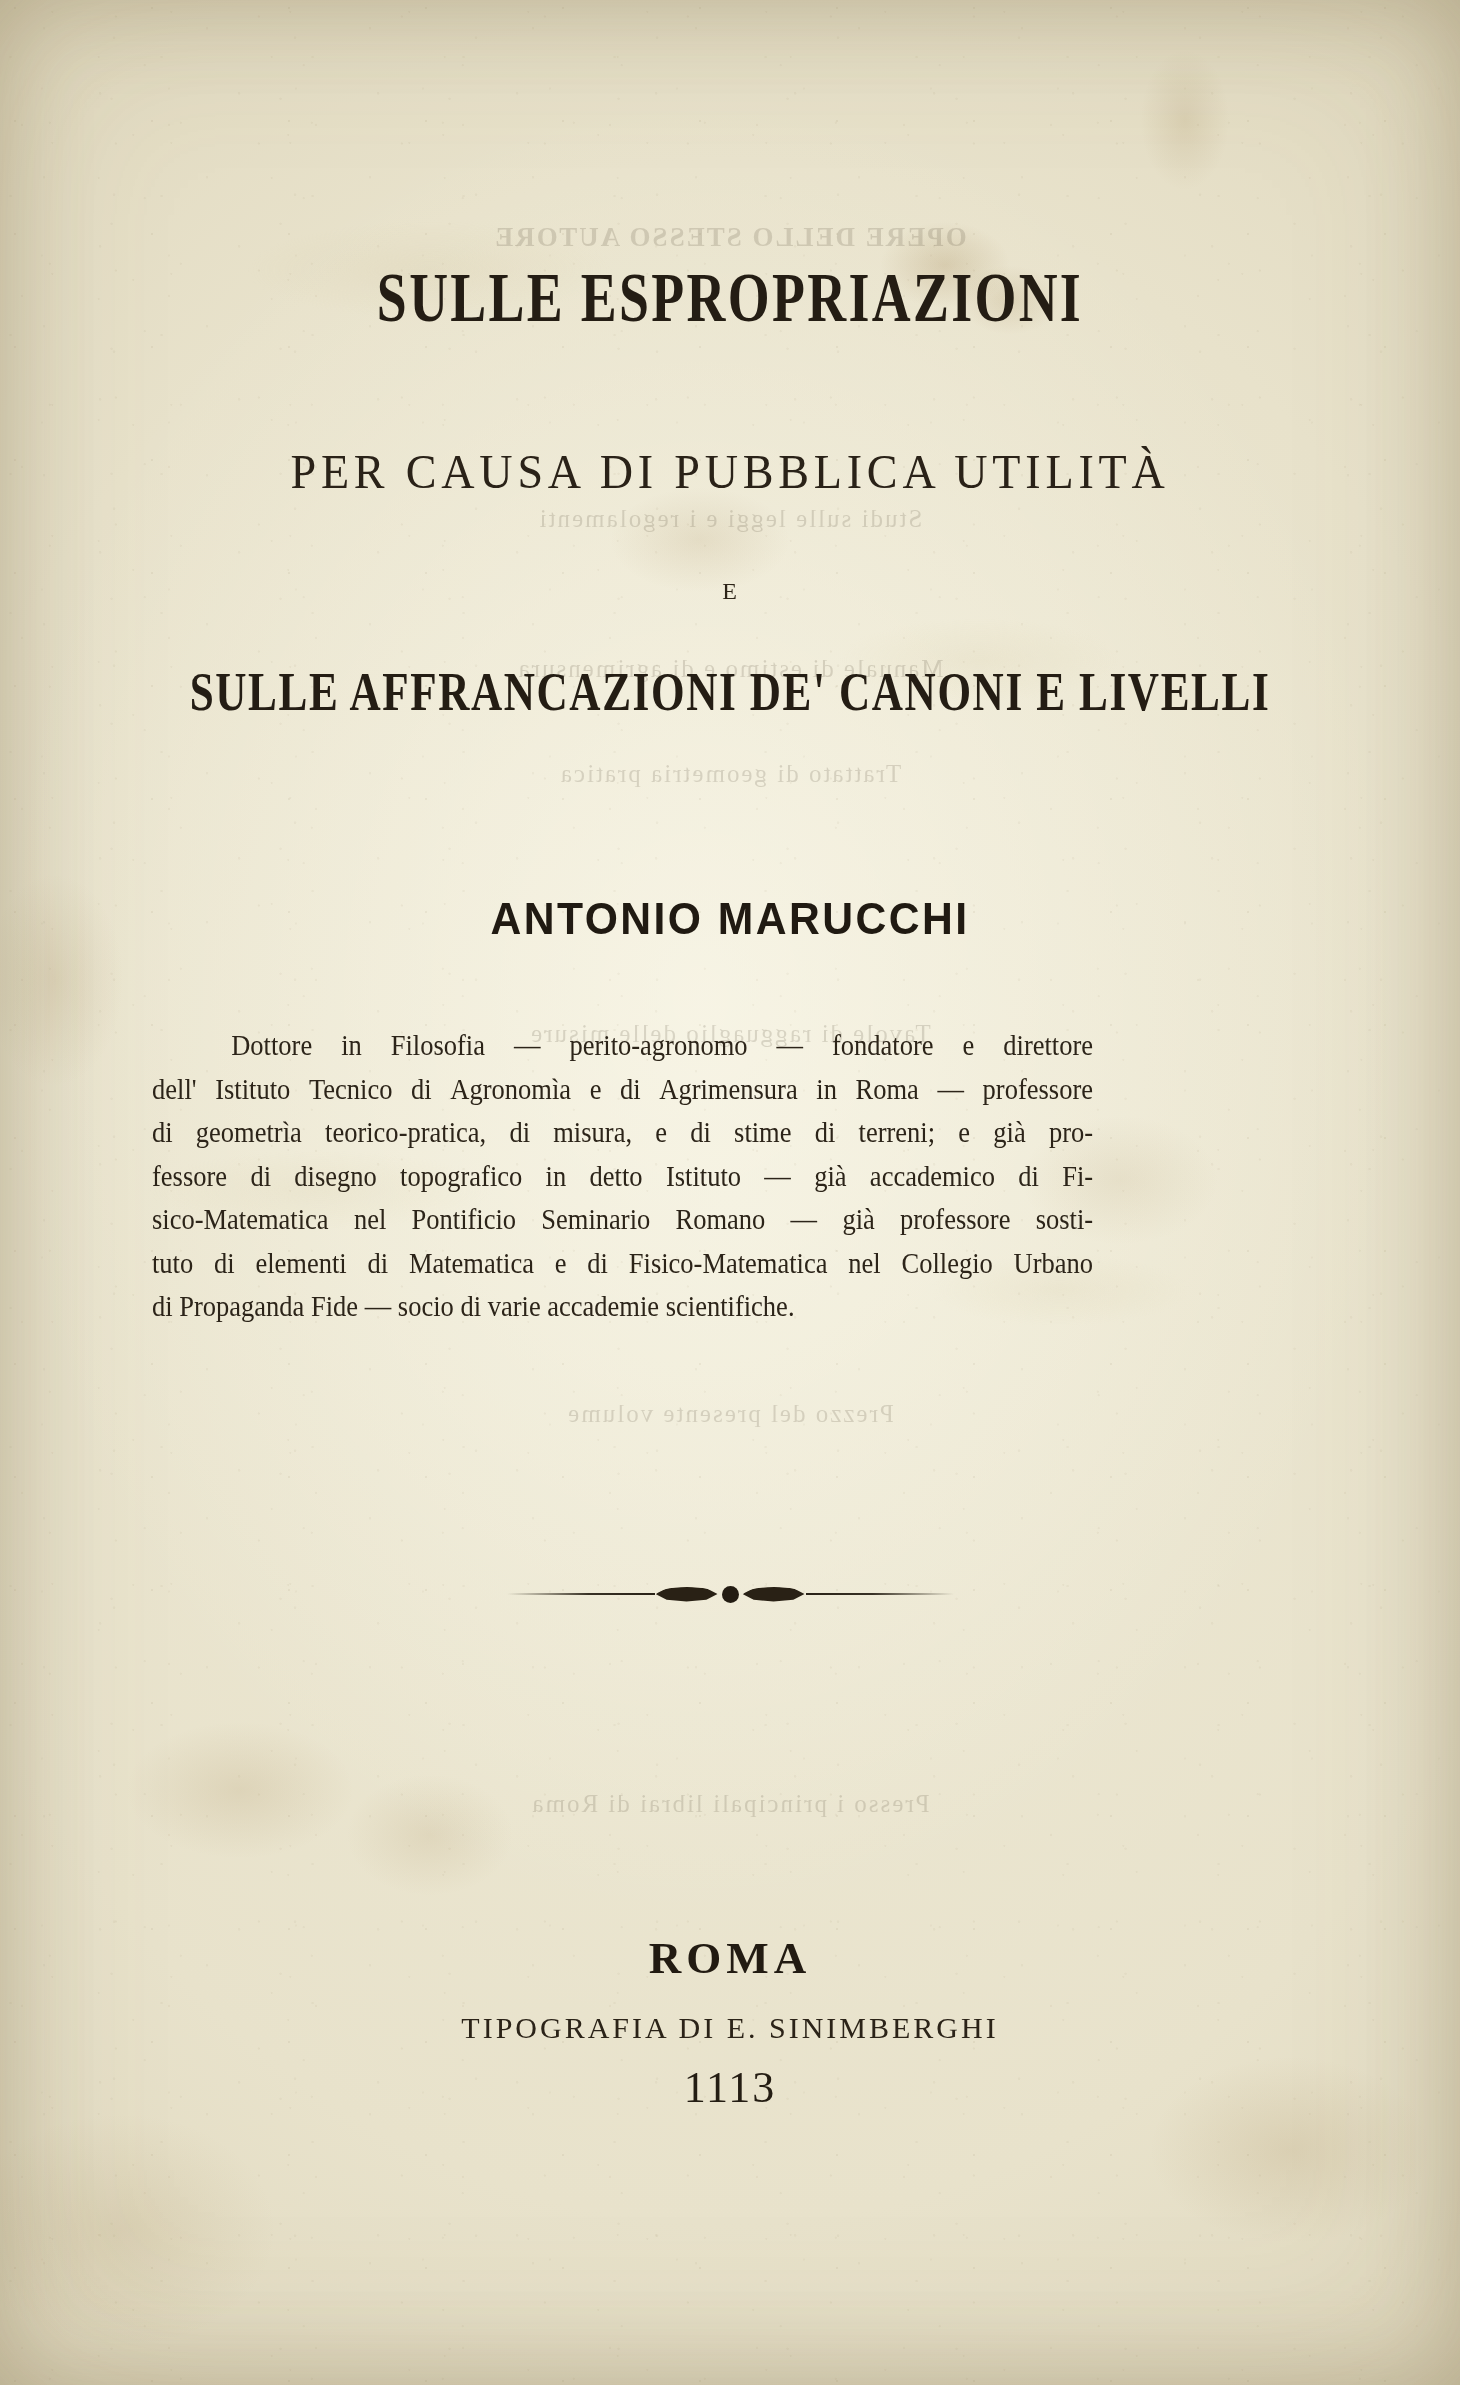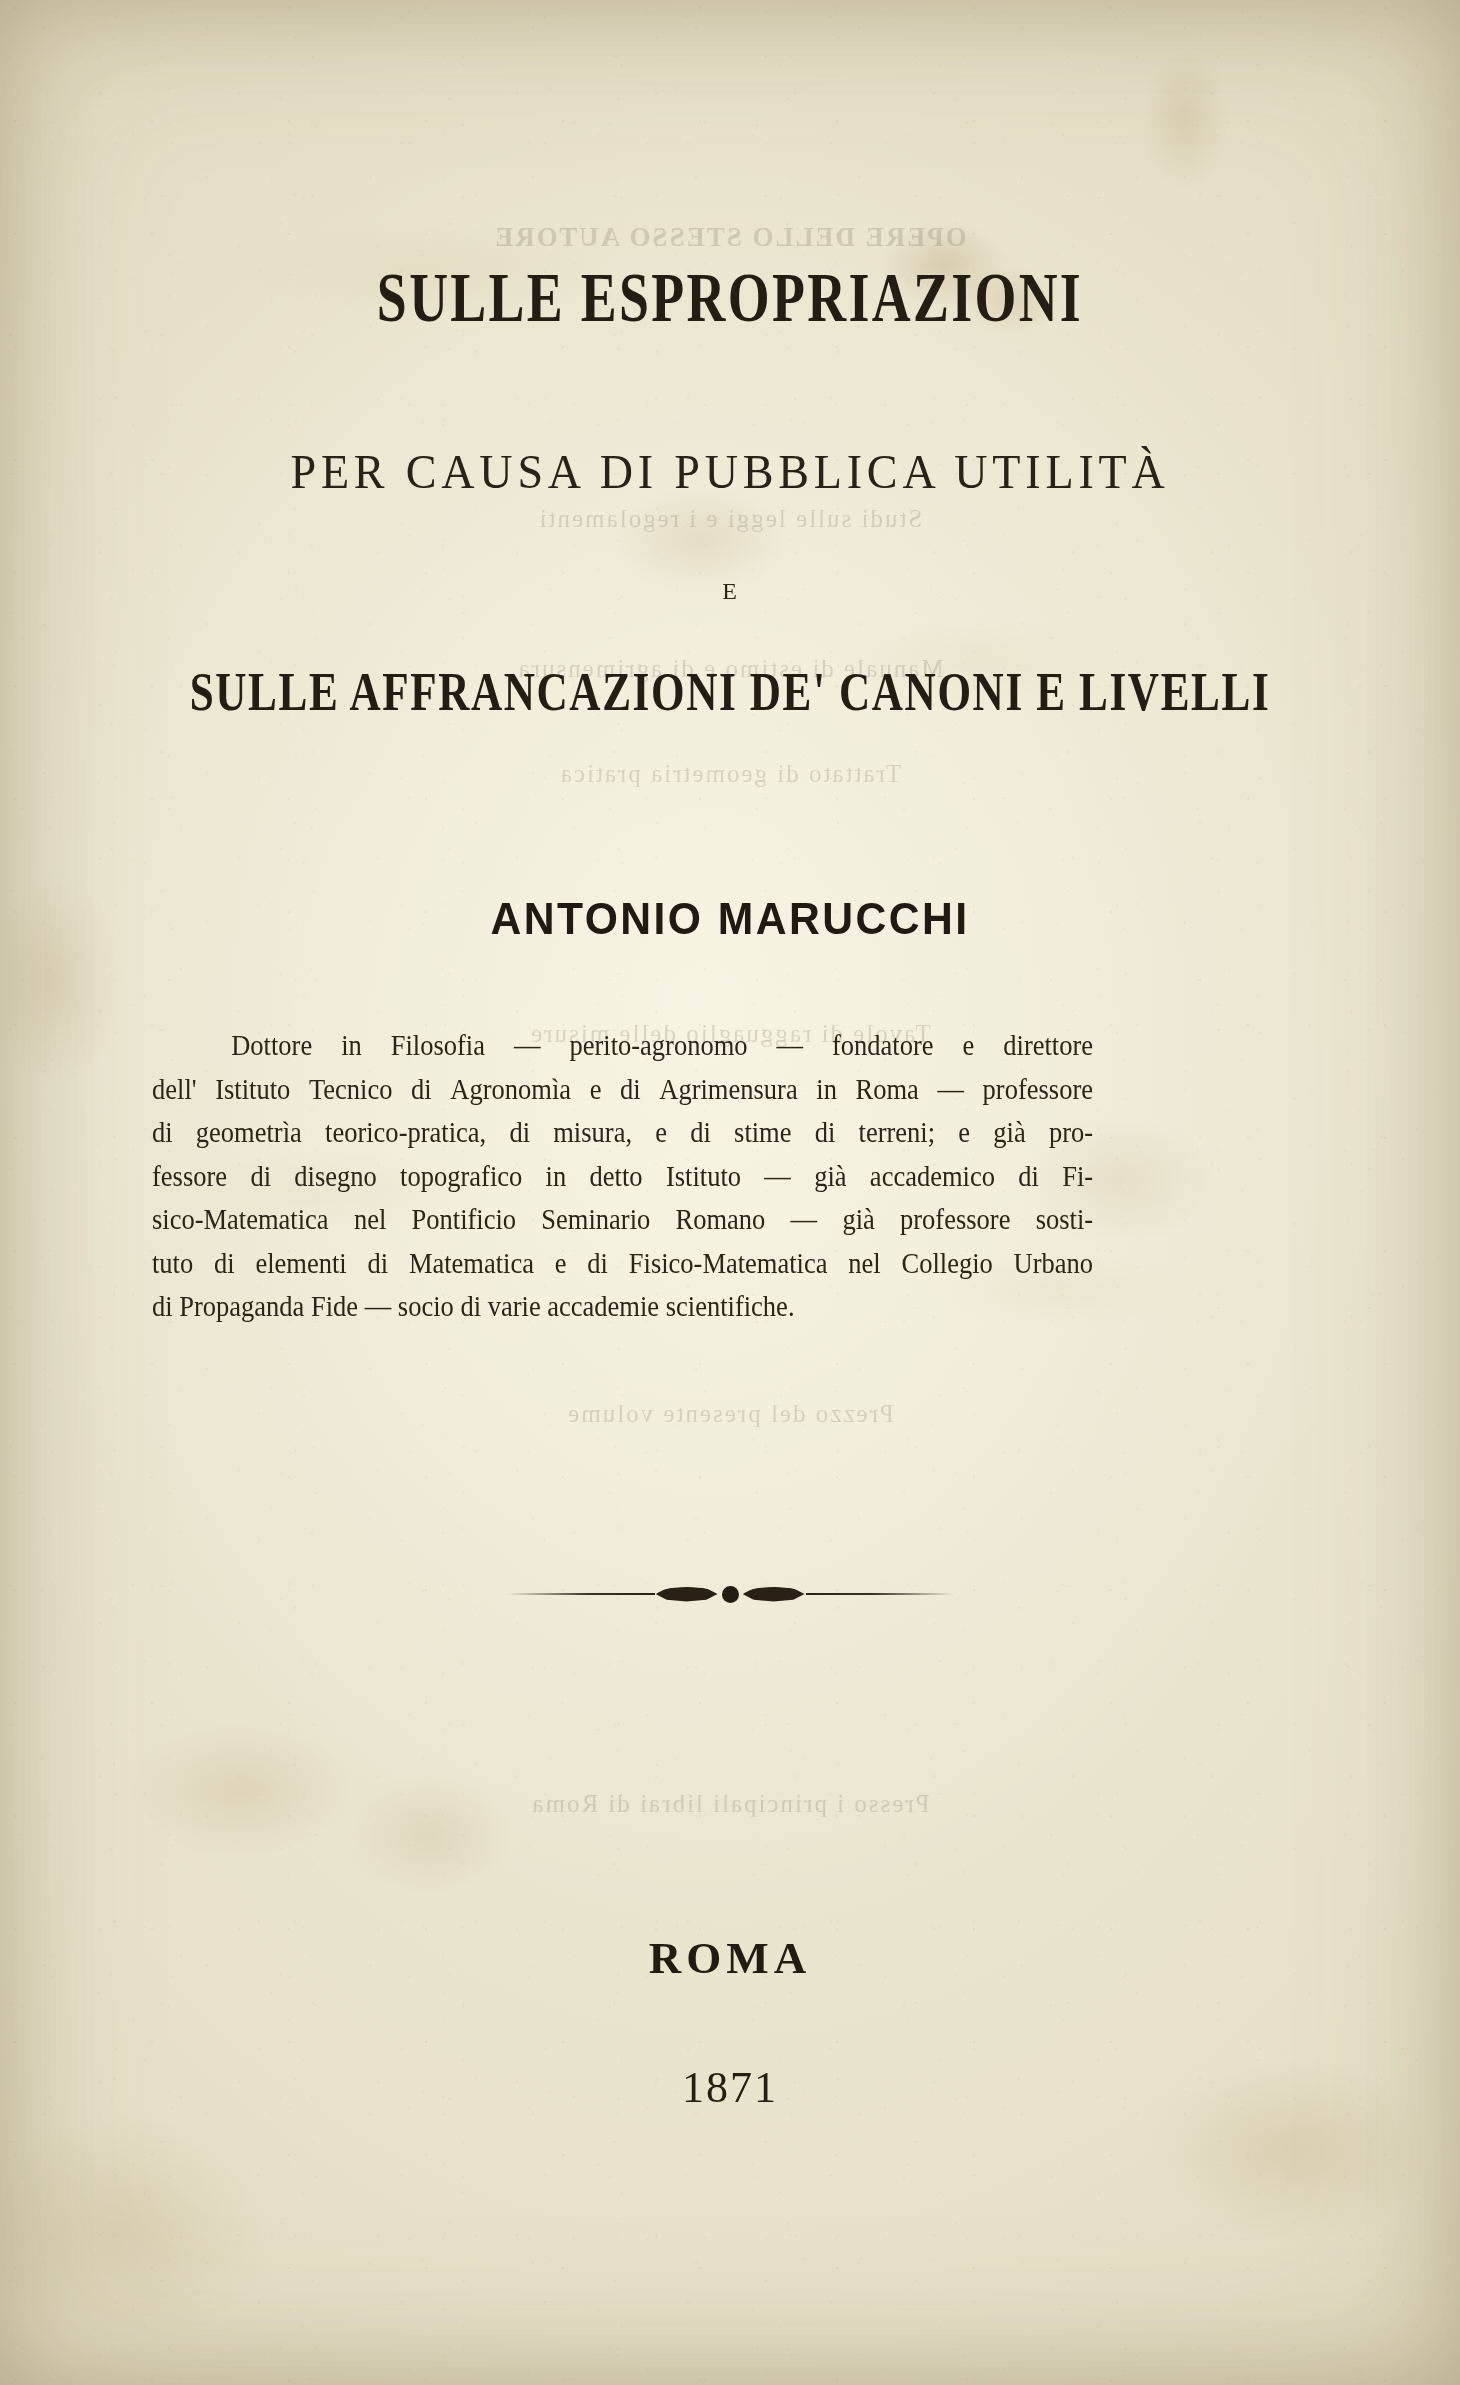--- a/index.html
+++ b/index.html
@@ -397,20 +397,21 @@
     <div class="ornament">
       <span class="orn-wing"></span>
       <span class="orn-lens"></span>
       <span class="orn-dot"></span>
       <span class="orn-lens"></span>
       <span class="orn-wing right"></span>
     </div>
 
     <div class="line imprint-city">ROMA</div>
 
-
-    <div class="line imprint-year">1871</div>
+    <div class="line imprint-printer">TIPOGRAFIA DI E. SINIMBERGHI</div>
+
+    <div class="line imprint-year">1113</div>
 
   </div>
 
   <div class="inkfade"></div>
   <div class="vignette"></div>
 </div>
 
 </body></html>

